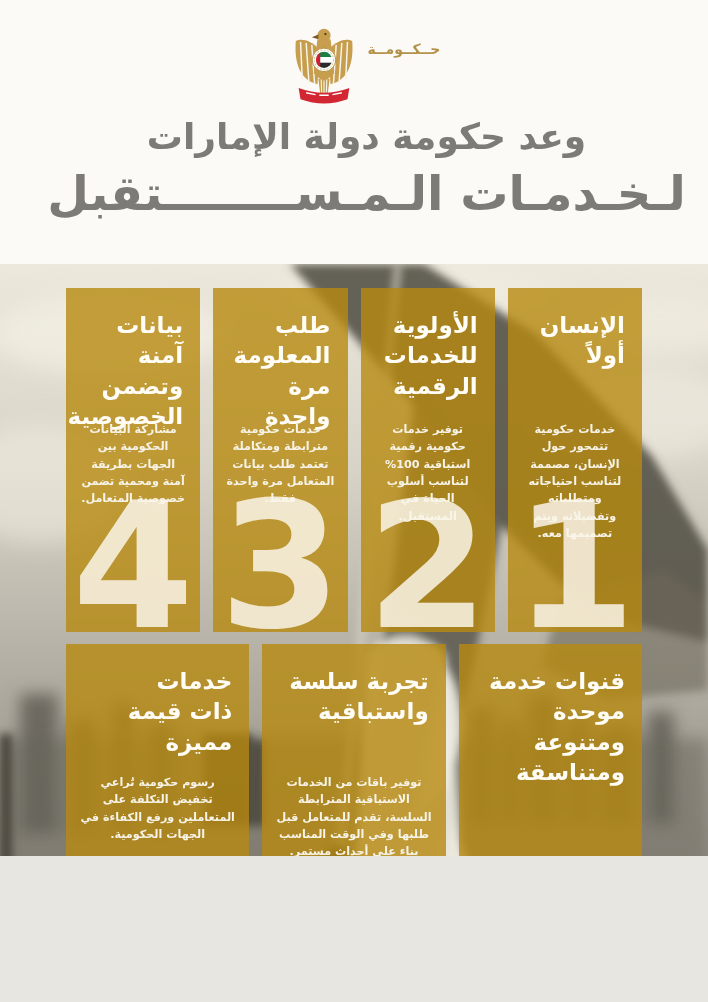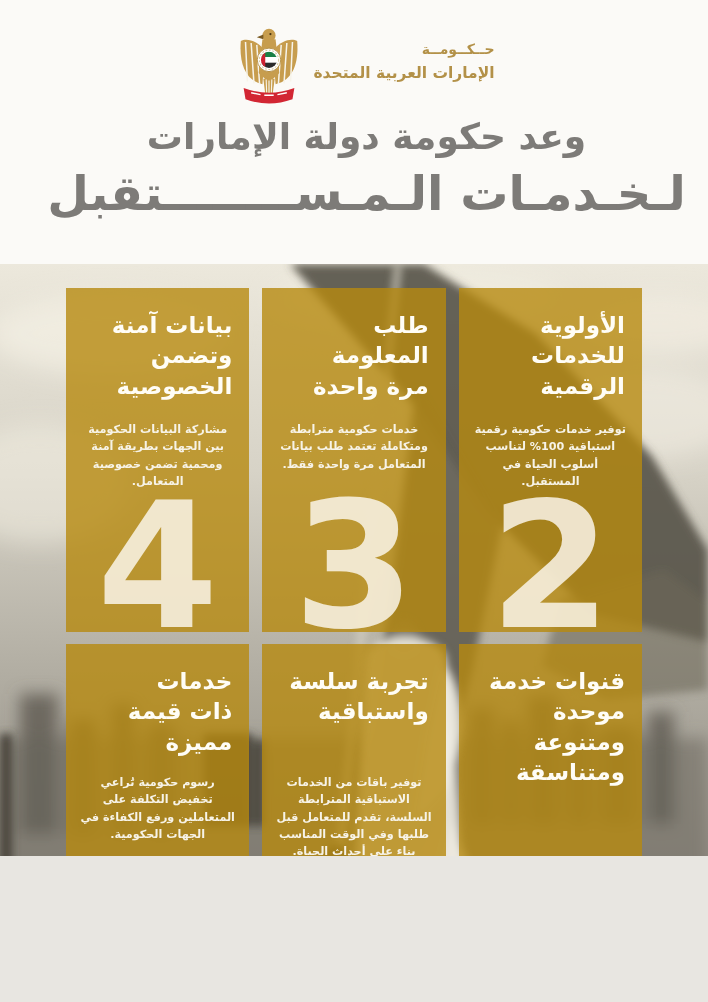--- a/index.html
+++ b/index.html
@@ -80,21 +80,20 @@
         <rect x="24" y="27" width="18" height="6" fill="#1a7f45"></rect>
         <rect x="24" y="33" width="18" height="6" fill="#ffffff"></rect>
         <rect x="24" y="39" width="18" height="6" fill="#2b2b2b"></rect>
         <rect x="24" y="27" width="5" height="18" fill="#ce2030"></rect>
       </g>
       <path d="M6,66 Q33,76 60,66 L58,78 Q33,87 8,78 Z" fill="#d22633"></path>
       <path d="M14,71 L24,73 M28,73.6 L38,73.6 M42,73 L52,71" stroke="#ffffff" stroke-width="1.5" fill="none"></path>
     </svg>
     <div class="brand-text" dir="rtl">
       <div class="brand-line1">حــكــومــة</div>
-      <div class="brand-line2">الإمارات العربية المتحدة</div>
     </div>
   </header>
 
   <h1 class="title" dir="rtl">
     <span class="t1">وعد حكومة دولة الإمارات</span>
     <span class="t2">لـخـدمـات الـمـســــــــتقبل</span>
   </h1>
 
   <div class="photo">
     <svg viewBox="0 0 708 738" preserveAspectRatio="none" aria-hidden="true">
@@ -158,20 +157,26 @@
         <path d="M444,398 C470,436 464,484 446,526 L414,560 L428,470 Z" fill="#f1eee4" opacity="0.9"></path>
         <ellipse cx="337" cy="602" rx="13" ry="21" fill="#3e3b35" opacity="0.95"></ellipse>
         <path d="M452,556 L524,738 L406,738 Z" fill="#edeadf" opacity="0.85"></path>
       </g>
     </svg>
   </div>
 
   <div class="grid" dir="rtl">
     <div class="row row1">
       <article class="card">
+        <h2 class="card-title">الإنسان
+أولاً</h2>
+        <p class="card-desc">خدمات حكومية تتمحور حول الإنسان، مصممة لتناسب احتياجاته ومتطلباته وتفضيلاته ويتم تصميمها معه.</p>
+        <div class="card-num">1</div>
+      </article>
+      <article class="card">
         <h2 class="card-title">الأولوية
 للخدمات
 الرقمية</h2>
         <p class="card-desc">توفير خدمات حكومية رقمية استباقية 100% لتناسب أسلوب الحياة في المستقبل.</p>
         <div class="card-num">2</div>
       </article>
       <article class="card">
         <h2 class="card-title">طلب
 المعلومة
 مرة واحدة</h2>
@@ -190,21 +195,21 @@
       <article class="card">
         <h2 class="card-title">قنوات خدمة
 موحدة
 ومتنوعة
 ومتناسقة</h2>
         <div class="card-num">5</div>
       </article>
       <article class="card">
         <h2 class="card-title">تجربة سلسة
 واستباقية</h2>
-        <p class="card-desc">توفير باقات من الخدمات الاستباقية المترابطة السلسة، تقدم للمتعامل قبل طلبها وفي الوقت المناسب بناء على أحداث الحياة.</p>
+        <p class="card-desc">توفير باقات من الخدمات الاستباقية المترابطة السلسة، تقدم للمتعامل قبل طلبها وفي الوقت المناسب بناء على أحداث مستمر.</p>
         <div class="card-num">6</div>
       </article>
       <article class="card">
         <h2 class="card-title">خدمات
 ذات قيمة
 مميزة</h2>
         <p class="card-desc">رسوم حكومية تُراعي تخفيض التكلفة على المتعاملين ورفع الكفاءة في الجهات الحكومية.</p>
         <div class="card-num">8</div>
       </article>
     </div>

